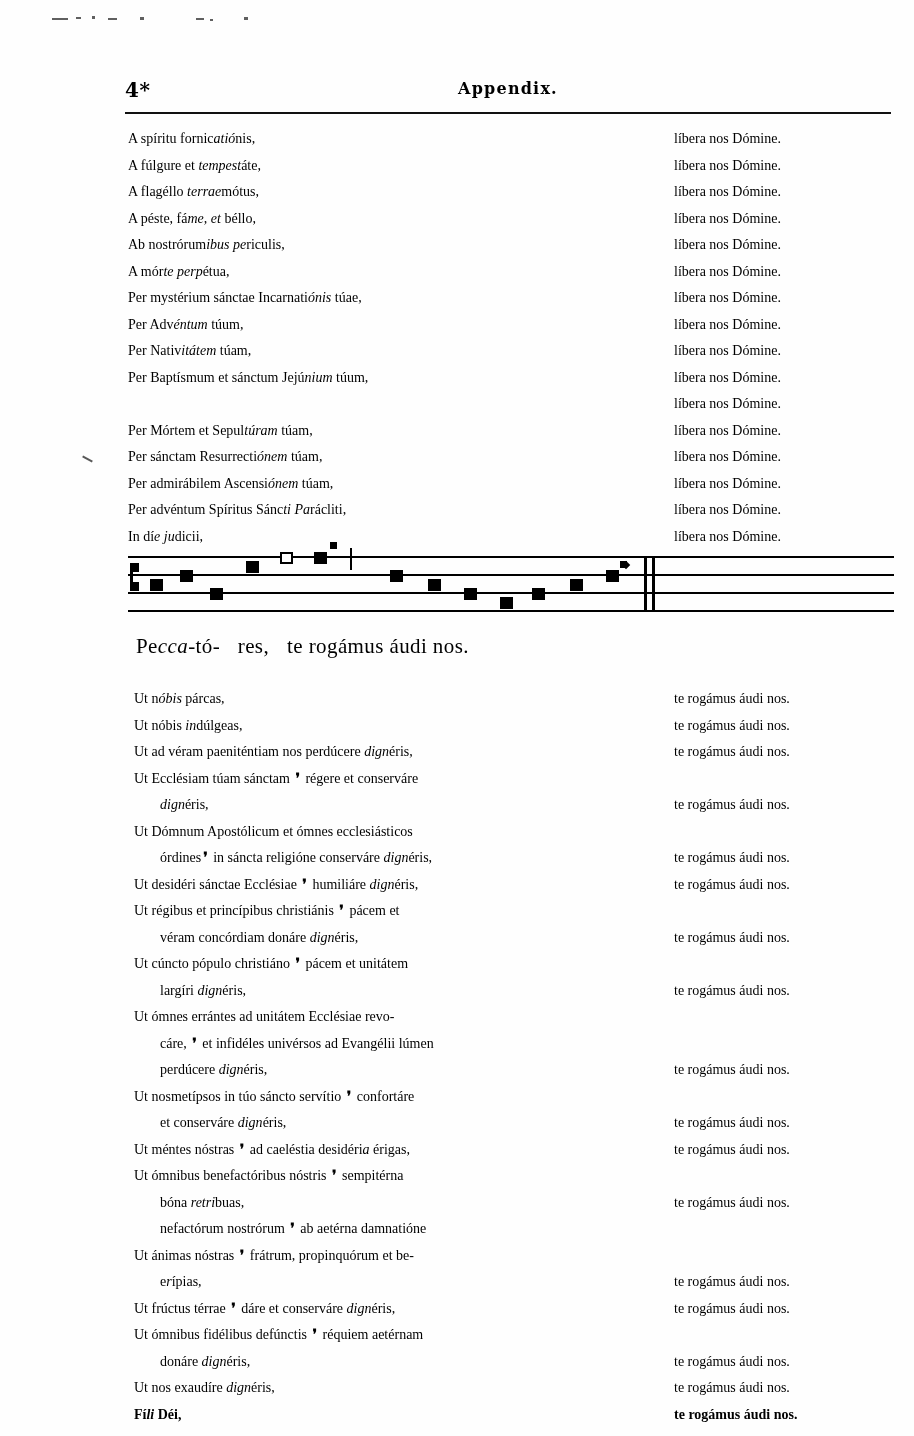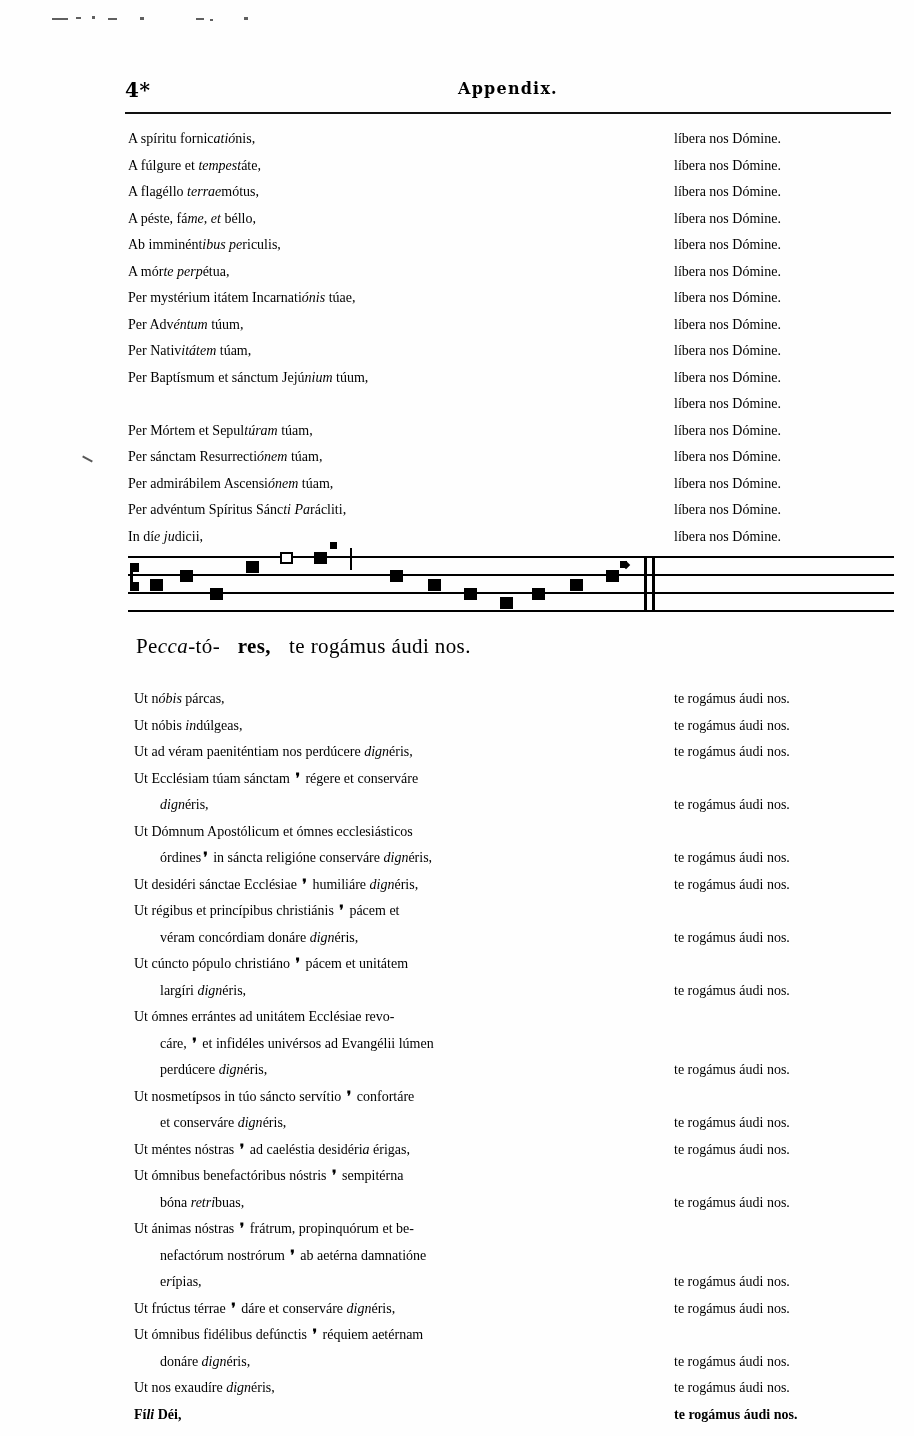--- a/index.html
+++ b/index.html
@@ -205,21 +205,21 @@
   }
 
   
   #chant-text {
     position: absolute;
     left: 136px;
     top: 634px;
     font-size: 21px;
     letter-spacing: .4px;
   }
-  #chant-text .sp1 { padding-left: 12px; font-weight: bold; }
+  #chant-text .sp1 { padding-left: 12px; }
   #chant-text .sp2 { padding-left: 18px; }
 </style>
 </head>
 <body>
 
 <div id="page">
 
   <div class="speckle" style="left:52px;  top:18px; width:16px; height:2px;"></div>
   <div class="speckle" style="left:76px;  top:17px; width:5px;  height:2px;"></div>
   <div class="speckle" style="left:92px;  top:16px; width:3px;  height:3px;"></div>
@@ -247,29 +247,29 @@
       </div>
       <div class="pet-row">
         <span class="pet-text"><span>A flagéllo </span><i>terrae</i><span>mótus,</span></span>
         <span class="pet-resp">líbera nos Dómine.</span>
       </div>
       <div class="pet-row">
         <span class="pet-text"><span>A péste, fá</span><i>me, et </i><span>béllo,</span></span>
         <span class="pet-resp">líbera nos Dómine.</span>
       </div>
       <div class="pet-row">
-        <span class="pet-text"><span>Ab imminént</span><i>ibus pe</i><span>riculis,</span></span>
+        <span class="pet-text"><span>Ab nostrórum</span><i>ibus pe</i><span>riculis,</span></span>
         <span class="pet-resp">líbera nos Dómine.</span>
       </div>
       <div class="pet-row">
         <span class="pet-text"><span>A mór</span><i>te perp</i><span>étua,</span></span>
         <span class="pet-resp">líbera nos Dómine.</span>
       </div>
       <div class="pet-row">
-        <span class="pet-text"><span>Per mystérium itátem Incarnati</span><i>ónis</i><span> túae,</span></span>
+        <span class="pet-text"><span>Per mystérium sánctae Incarnati</span><i>ónis</i><span> túae,</span></span>
         <span class="pet-resp">líbera nos Dómine.</span>
       </div>
       <div class="pet-row">
         <span class="pet-text"><span>Per Adv</span><i>éntum</i><span> túum,</span></span>
         <span class="pet-resp">líbera nos Dómine.</span>
       </div>
       <div class="pet-row">
         <span class="pet-text"><span>Per Nativ</span><i>itátem</i><span> túam,</span></span>
         <span class="pet-resp">líbera nos Dómine.</span>
       </div>
@@ -411,22 +411,22 @@
       </div>
       <div class="pet-row">
         <span class="pet-text">
           <span class="just" style="display: block;"><span>Ut ómnibus benefactóribus nóstris </span><span class="flex">❜</span><span> sempitérna</span></span>
           <span style="display: block; text-indent: 26px;"><span>bóna </span><i>retri</i><span>buas,</span></span>
         </span>
         <span class="pet-resp">te rogámus áudi nos.</span>
       </div>
       <div class="pet-row">
         <span class="pet-text">
+          <span class="just" style="display: block; text-indent: 26px;"><span>nefactórum nostrórum </span><span class="flex">❜</span><span> ab aetérna damnatióne</span></span>
           <span class="just" style="display: block;"><span>Ut ánimas nóstras </span><span class="flex">❜</span><span> frátrum, propinquórum et be-</span></span>
-          <span class="just" style="display: block; text-indent: 26px;"><span>nefactórum nostrórum </span><span class="flex">❜</span><span> ab aetérna damnatióne</span></span>
           <span style="display: block; text-indent: 26px;"><span>e</span><i>r</i><span>ípias,</span></span>
         </span>
         <span class="pet-resp">te rogámus áudi nos.</span>
       </div>
       <div class="pet-row">
         <span class="pet-text">
           <span style="display: block;"><span>Ut frúctus térrae </span><span class="flex">❜</span><span> dáre et conserváre </span><i>dign</i><span>éris,</span></span>
         </span>
         <span class="pet-resp">te rogámus áudi nos.</span>
       </div>

